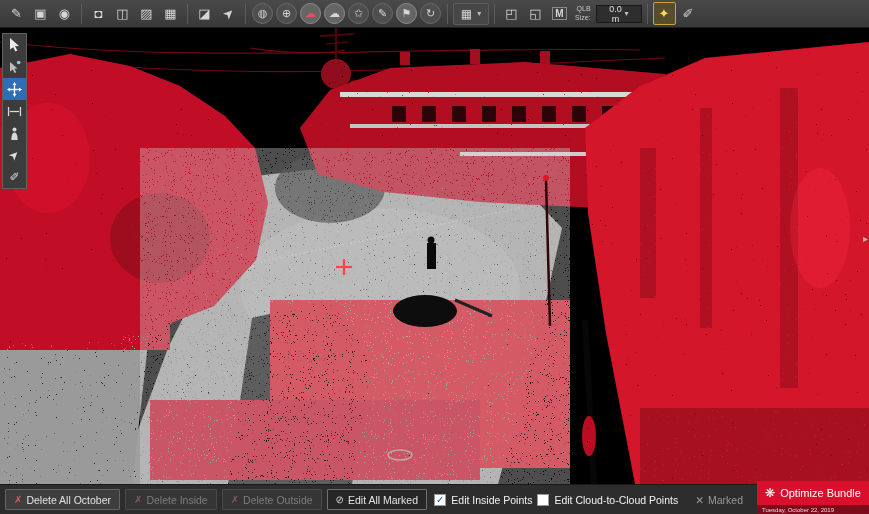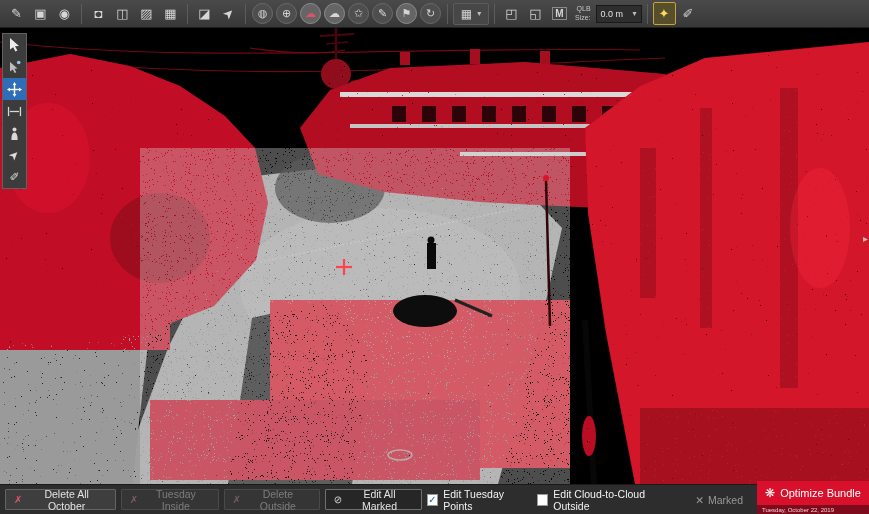--- a/index.html
+++ b/index.html
@@ -17,21 +17,21 @@
   .tbtn.round { width:21px; height:21px; border-radius:50%; background:#4e4e4e;
     border:1px solid #6a6a6a; font-size:11px; margin:0 1px; }
   .tbtn.active { background:#656565; border-color:#8d8d8d; }
   .tbtn.wand-active { background:#574f2b; border-color:#c9a43c; color:#ffd75e; }
   .glyph-red { color:#e25163; }
   .glyph-m { font-size:10px; font-weight:bold; border:1px solid #8a8a8a; padding:0 2px; line-height:11px; }
   .sep { width:1px; height:20px; background:#262626; border-right:1px solid #5c5c5c; margin:0 4px; }
   .qlb { display:flex; flex-direction:column; align-items:flex-end; font-size:7px; line-height:1.2;
     color:#c6c6c6; margin:0 4px 0 3px; }
   .qlb-dd { display:flex; align-items:center; justify-content:space-between; width:46px; height:18px;
-    background:#2e2e2e; border:1px solid #191919; color:#e2e2e2; font-size:9px; padding:0 4px; }
+    background:#2e2e2e; border:1px solid #191919; color:#e2e2e2; font-size:9px; padding:0 12px;text-align:center; }
   .caret { font-size:8px; color:#bdbdbd; margin-left:2px; }
   .dd-btn { display:flex; align-items:center; gap:3px; width:36px; height:22px; justify-content:center;
     border:1px solid #5c5c5c; background:#474747; border-radius:2px; color:#d6d6d6; font-size:12px; }
 
   
   .left-palette { position:absolute; left:2px; top:33px; width:25px; background:#3c3c3c;
     border:1px solid #616161; display:flex; flex-direction:column; z-index:9; }
   .ltbtn { width:23px; height:22px; display:flex; align-items:center; justify-content:center;
     color:#dcdcdc; font-size:12px; background:transparent; border:none; padding:0; }
   .ltbtn.active { background:#2f6db8; }
@@ -343,42 +343,42 @@
     </button>
   </aside>
 
   <footer class="bottom-bar">
     <button class="bbtn">
       <span class="bicon">✗</span>
       <span>Delete All October</span>
     </button>
     <button class="bbtn disabled">
       <span class="bicon">✗</span>
-      <span>Tuesday Inside</span>
+      <span>Delete Inside</span>
     </button>
     <button class="bbtn disabled">
       <span class="bicon">✗</span>
       <span>Delete Outside</span>
     </button>
     <button class="bbtn dark">
       <span class="bicon">⊘</span>
       <span>Edit All Marked</span>
     </button>
 
     <label class="cb-group first">
       <span class="cbx">
         <span>✓</span>
       </span>
-      <span>Edit Tuesday Points</span>
+      <span>Edit Inside Points</span>
     </label>
     <label class="cb-group">
       <span class="cbx">
         <span></span>
       </span>
-      <span>Edit Cloud-to-Cloud Outside</span>
+      <span>Edit Cloud-to-Cloud Points</span>
     </label>
 
     <button class="cancel-btn">
       <span>✕</span>
       <span>Marked</span>
     </button>
   </footer>
 
   <div class="optimize">
     <button class="optimize-btn">

